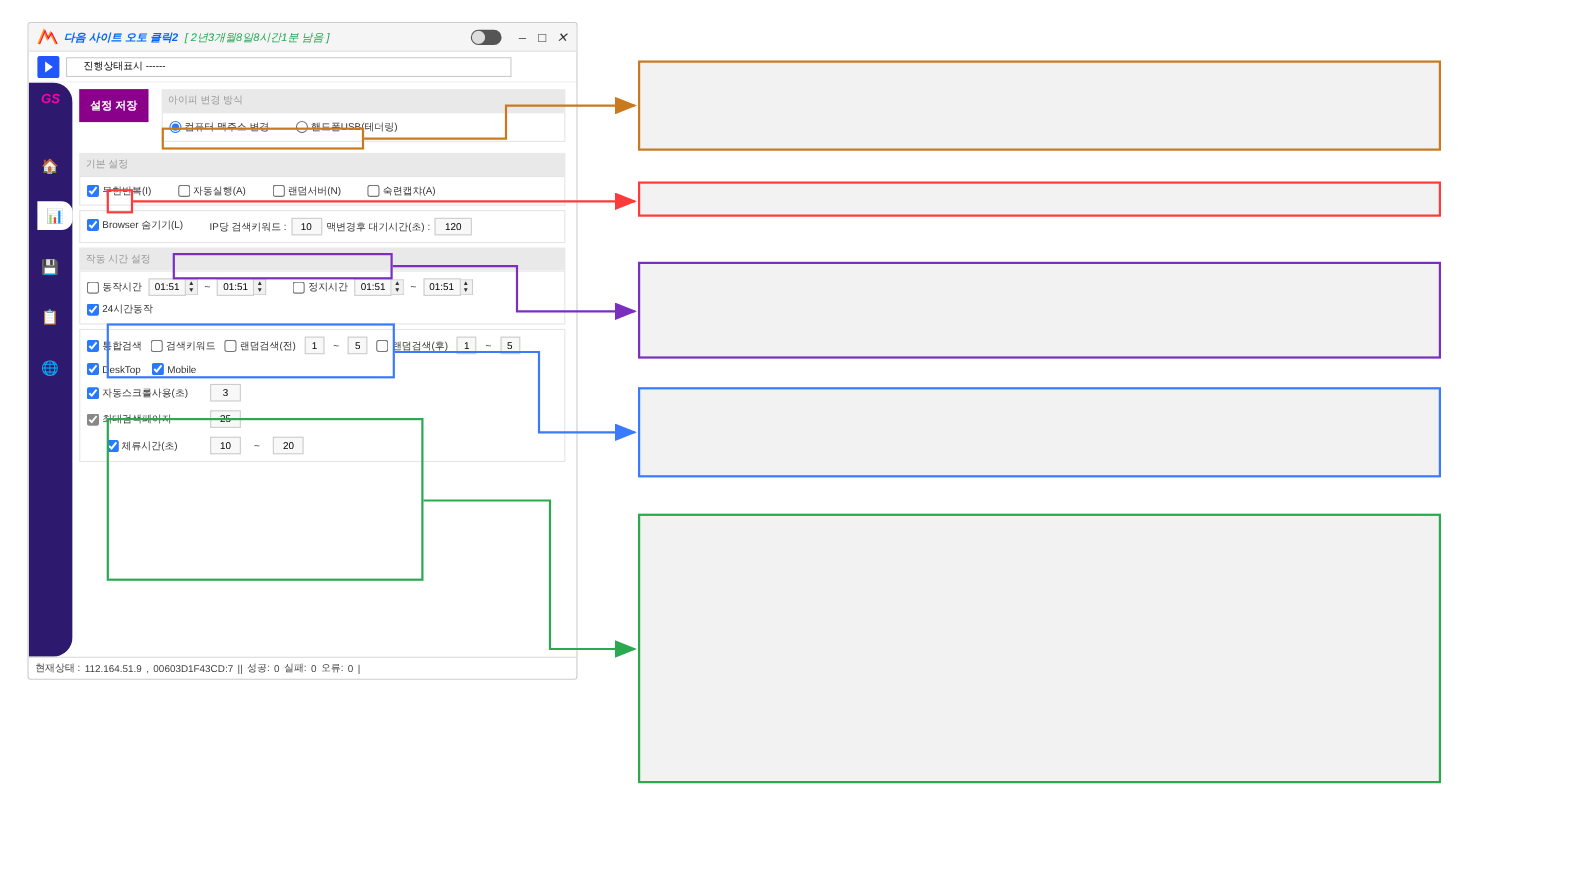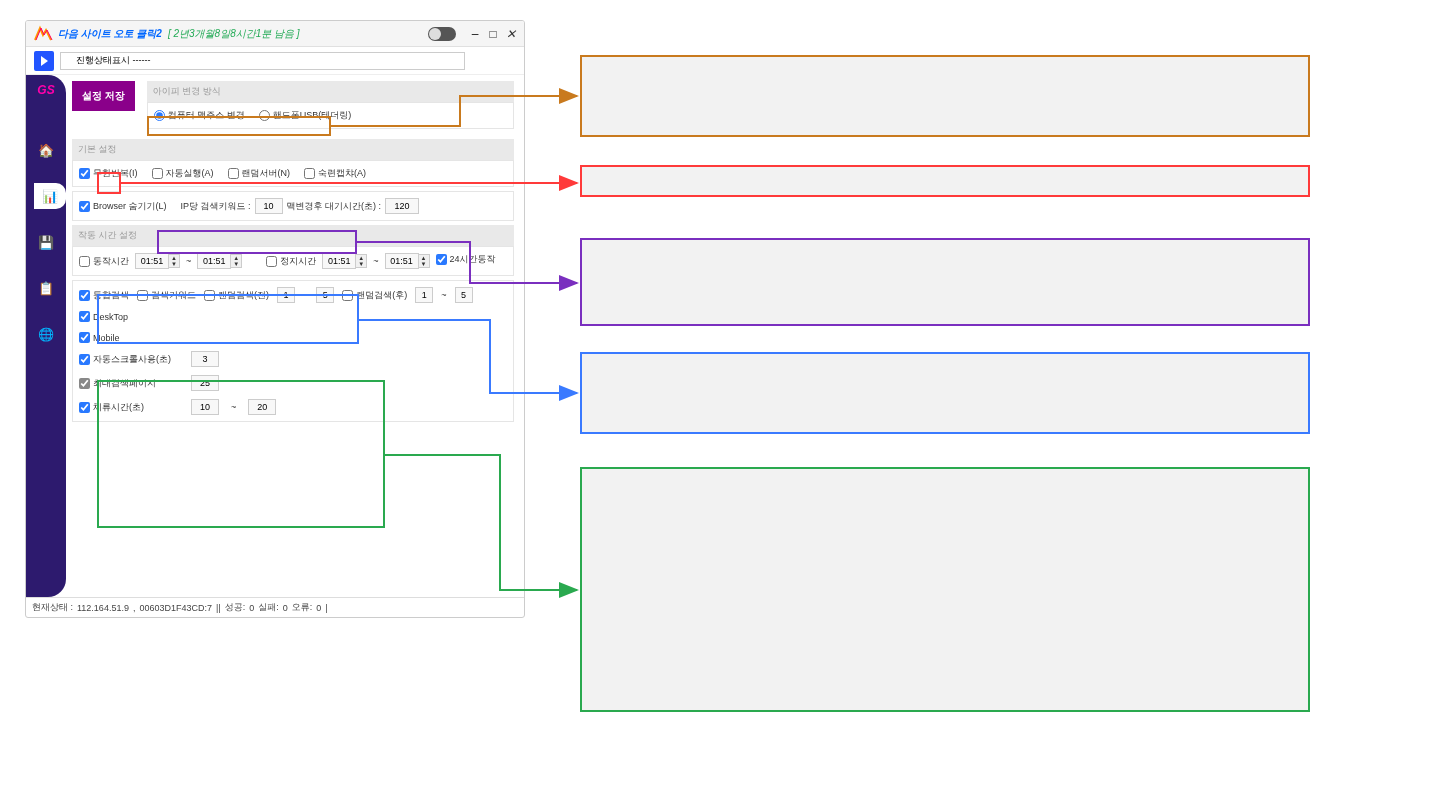--- a/index.html
+++ b/index.html
@@ -47,21 +47,21 @@
   background: #8a008a; color: #fff; font-size: 10px; font-weight: 700;
   padding: 8px 10px; border: none; display: inline-block; vertical-align: top; margin-right: 6px;
 }
 
 .section { margin-bottom: 4px; }
 .sectionhdr {
   background: #e9e9e9; font-size: 9px; color: #999; padding: 4px 6px;
 }
 .sectionbody {
   border: 1px solid #e5e5e5; background: #fff; padding: 6px;
-  font-size: 9px; color: #333; display: flex; flex-wrap: wrap; align-items: center; gap: 14px;
+  font-size: 9px; color: #333; display: flex; flex-wrap: wrap; align-items: flex-start; gap: 24px;
 }
 
 .chk { display: inline-flex; align-items: center; gap: 3px; }
 .chk input { width: 11px; height: 11px; accent-color: #2979ff; }
 .chk.greychk input { accent-color: #888; }
 .lbl { font-size: 9px; }
 
 .numbox {
   width: 28px; height: 16px; font-size: 9px; text-align: center; border: 1px solid #ccc; background: #f8f8f8;
 }
@@ -180,21 +180,21 @@
             <span class="lbl">IP당 검색키워드 :</span>
             <input class="numbox" value="10" style="">
             <span class="lbl">맥변경후 대기시간(초) :</span>
             <input class="numbox" style="width: 34px;" value="120">
           </span>
         </div>
       </div>
 
       <div class="section">
         <div class="sectionhdr">작동 시간 설정</div>
-        <div class="sectionbody" id="worktime-body" style="flex-direction:row;align-items:flex-start;gap:6px;">
+        <div class="sectionbody" id="worktime-body" style="flex-direction:column;align-items:flex-start;gap:6px;">
           <div style="display:flex;align-items:center;gap:6px;">
             <label class="chk greychk">
                 <input type="checkbox" style="">
                 <span class="lbl">동작시간</span>
               </label>
             <span class="spin">
                 <input class="numbox" value="01:51" style="">
                 <span class="arrows">
                   <span class="ar">▲</span>
                   <span class="ar">▼</span>
@@ -255,21 +255,21 @@
               <span>~</span>
             <input class="numbox" style="width: 18px;" value="5">
             <label class="chk greychk">
                 <input type="checkbox" style="">
                 <span class="lbl">랜덤검색(후)</span>
               </label>
             <input class="numbox" style="width: 18px;" value="1">
               <span>~</span>
             <input class="numbox" style="width: 18px;" value="5">
           </div>
-          <div style="display:flex;gap:10px;flex-direction:column;">
+          <div style="display:flex;gap:10px;">
             <label class="chk">
                 <input type="checkbox" checked="" style="">
                 <span class="lbl">DeskTop</span>
               </label>
             <label class="chk">
                 <input type="checkbox" checked="" style="">
                 <span class="lbl">Mobile</span>
               </label>
           </div>
           <div style="display:flex;align-items:center;gap:12px;">
@@ -280,21 +280,21 @@
             <input class="numbox" value="3" style="">
           </div>
           <div style="display:flex;align-items:center;gap:12px;">
             <label class="chk greychk" style="width:100px;">
                 <input type="checkbox" checked="" style="">
                 <span class="lbl">최대검색페이지</span>
               </label>
             <input class="numbox" value="25" style="">
           </div>
           <div style="display:flex;align-items:center;gap:12px;">
-            <label class="chk" style="width:100px;">
+            <label class="chk" style="width:100px;justify-content:center;">
                 <input type="checkbox" checked="" style="">
                 <span class="lbl">체류시간(초)</span>
               </label>
             <input class="numbox" value="10" style="">
               <span>~</span>
             <input class="numbox" value="20" style="">
           </div>
         </div>
       </div>
 

